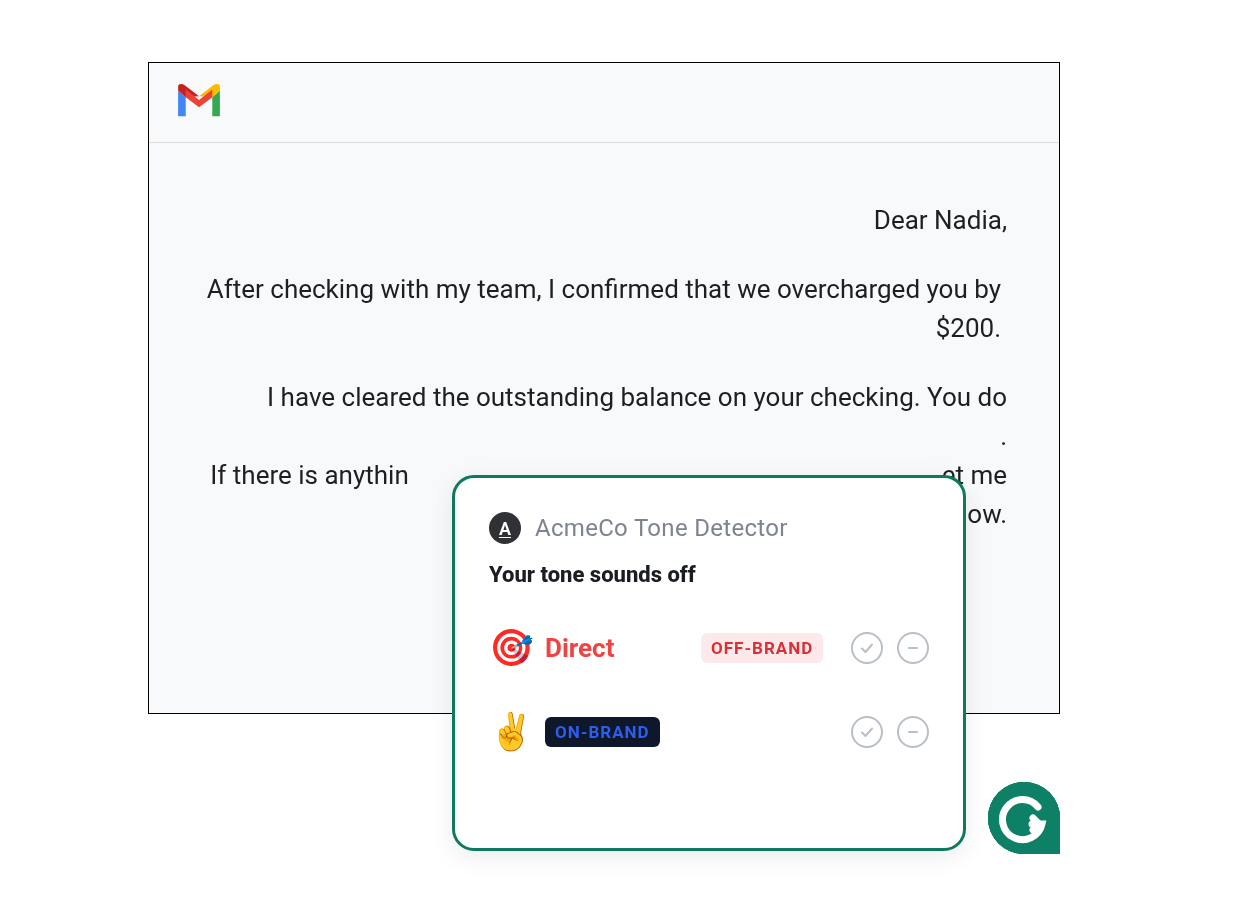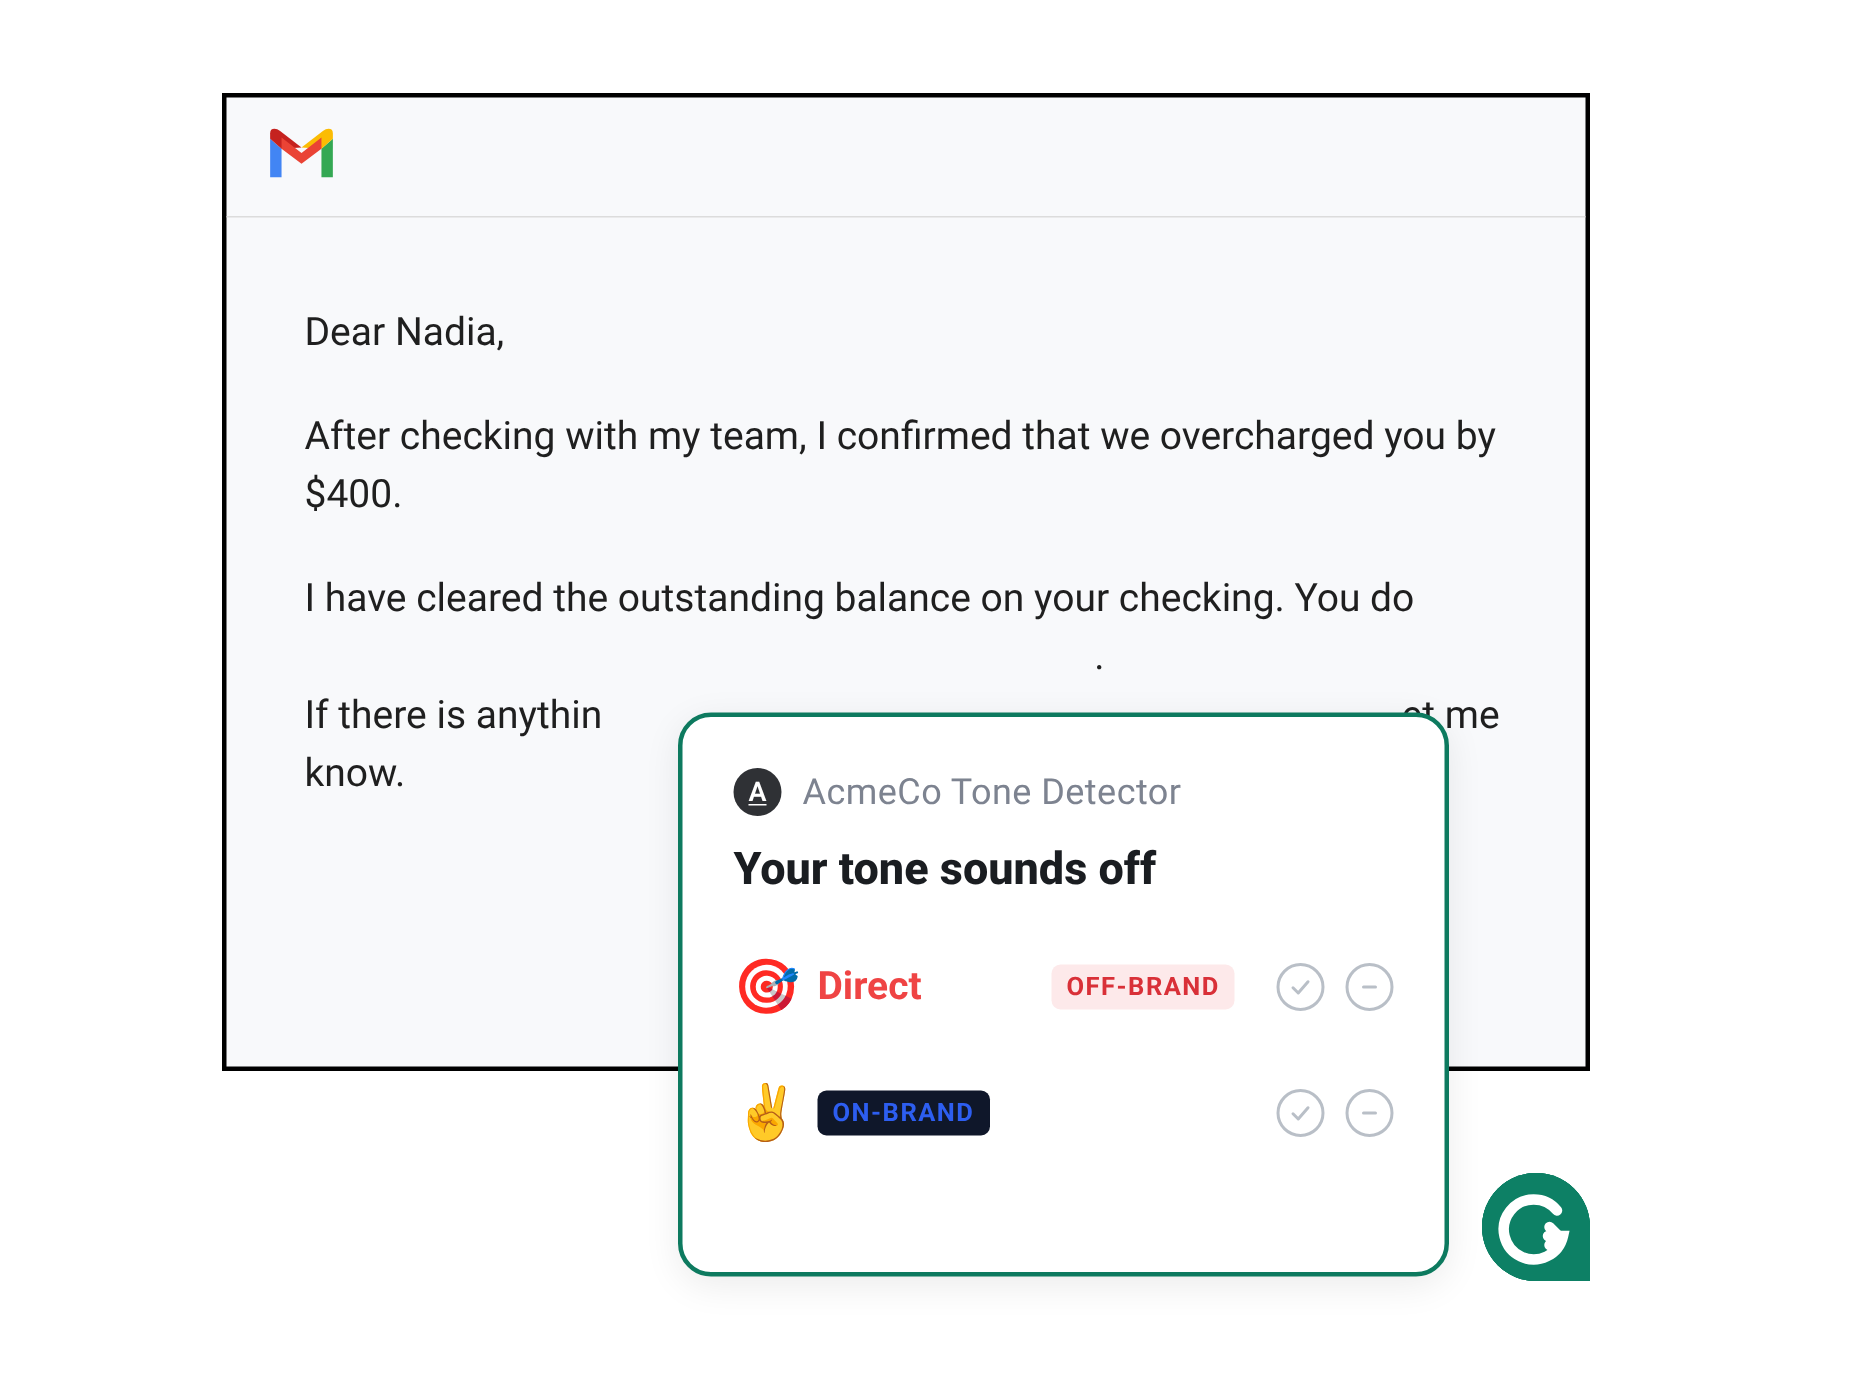--- a/index.html
+++ b/index.html
@@ -9,22 +9,23 @@
       width: 1248px;
       height: 918px;
       position: relative;
     }
     .email-window {
       position: absolute;
       left: 148px;
       top: 62px;
       width: 912px;
       height: 652px;
-      border: 3px solid #000000;
+      border: 1px solid #000000;
       background: #f8f9fb;
+      text-align: right;
     }
     .email-header {
       height: 80px;
       border-bottom: 1px solid #dcdcdc;
       padding: 20px 25px;
       display: flex;
       align-items: center;
     }
     .gmail-logo svg {
       width: 50px;
@@ -76,21 +77,21 @@
     .tone-brand-icon span {
       text-decoration: underline;
       text-underline-offset: 2px;
     }
     .tone-brand-text {
       font-size: 24px;
       color: #7d8390;
       letter-spacing: 0.3px;
     }
     .tone-title {
-      font-size: 30px;
+      font-size: 22px;
       font-weight: 800;
       color: #1a1d21;
       margin-bottom: 40px;
     }
     .tone-row {
       display: flex;
       align-items: center;
       margin-bottom: 42px;
     }
     .tone-row:last-child { margin-bottom: 0; }
@@ -153,21 +154,21 @@
         <path d="M4 9 L4 36 L12 36 L12 16 Z" fill="#4285F4"></path>
         <path d="M48 9 L48 36 L40 36 L40 16 Z" fill="#34A853"></path>
         <path d="M4 9 L4 5 Q4 2 7 2 Q9 2 11 3.5 L26 15 L12 16 Z" fill="#C5221F"></path>
         <path d="M48 9 L48 5 Q48 2 45 2 Q43 2 41 3.5 L26 15 L40 16 Z" fill="#FBBC04"></path>
         <path d="M12 16 L12 8 L26 19 L40 8 L40 16 L26 26.5 Z" fill="#EA4335"></path>
       </svg>
     </span>
   </div>
   <div class="email-body">
     <p>Dear Nadia,</p>
-    <p class="para2">After checking with my team, I confirmed that we overcharged you by $400.</p>
+    <p class="para2">After checking with my team, I confirmed that we overcharged you by $200.</p>
     <p>
       <span>I have cleared the outstanding balance on your checking. You do</span>
       <span style="display:inline-block; width:520px;"></span>
       <span>.</span><br>
       <span>If there is anythin</span>
       <span style="display:inline-block; width:520px;"></span>
       <span>et me know.</span>
     </p>
   </div>
 </div>

